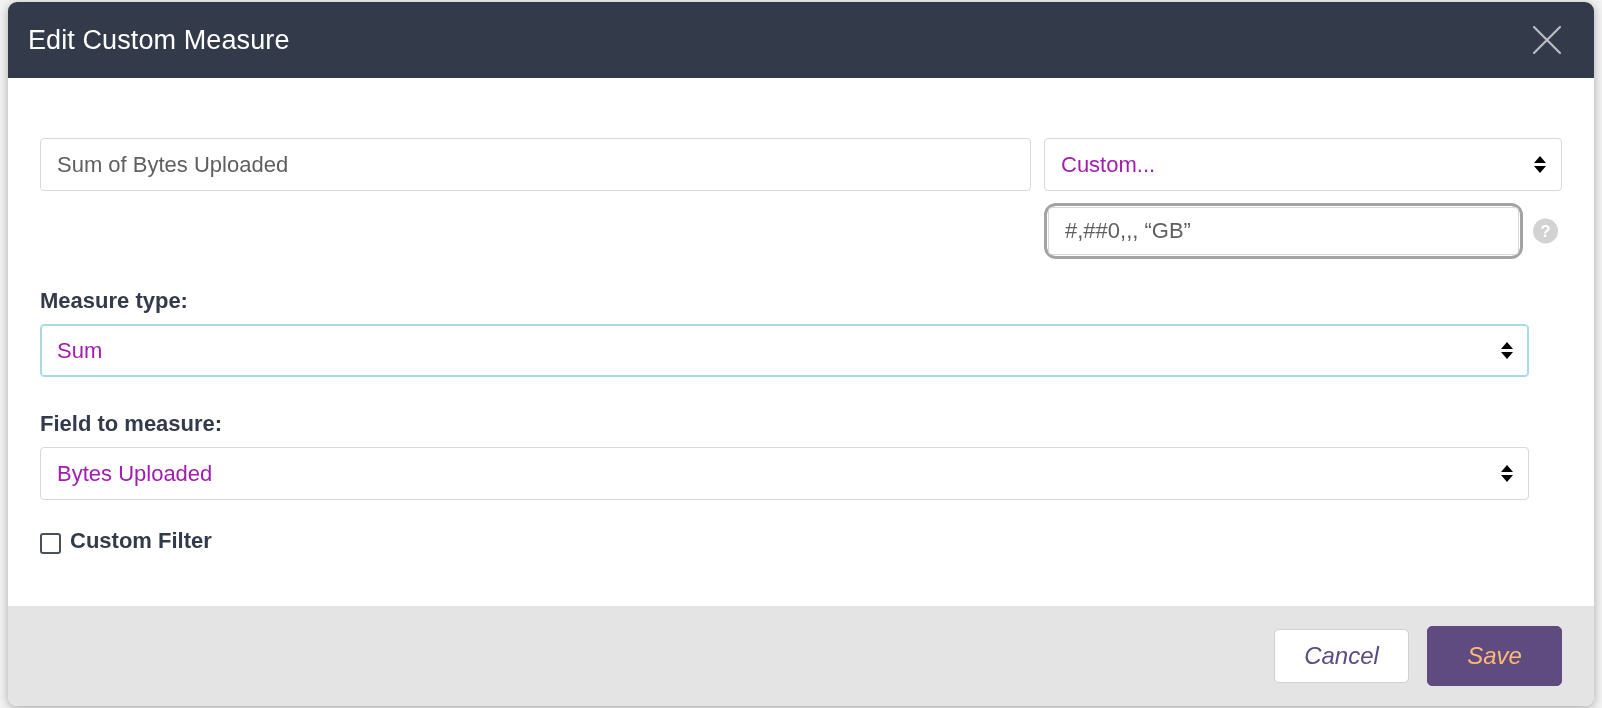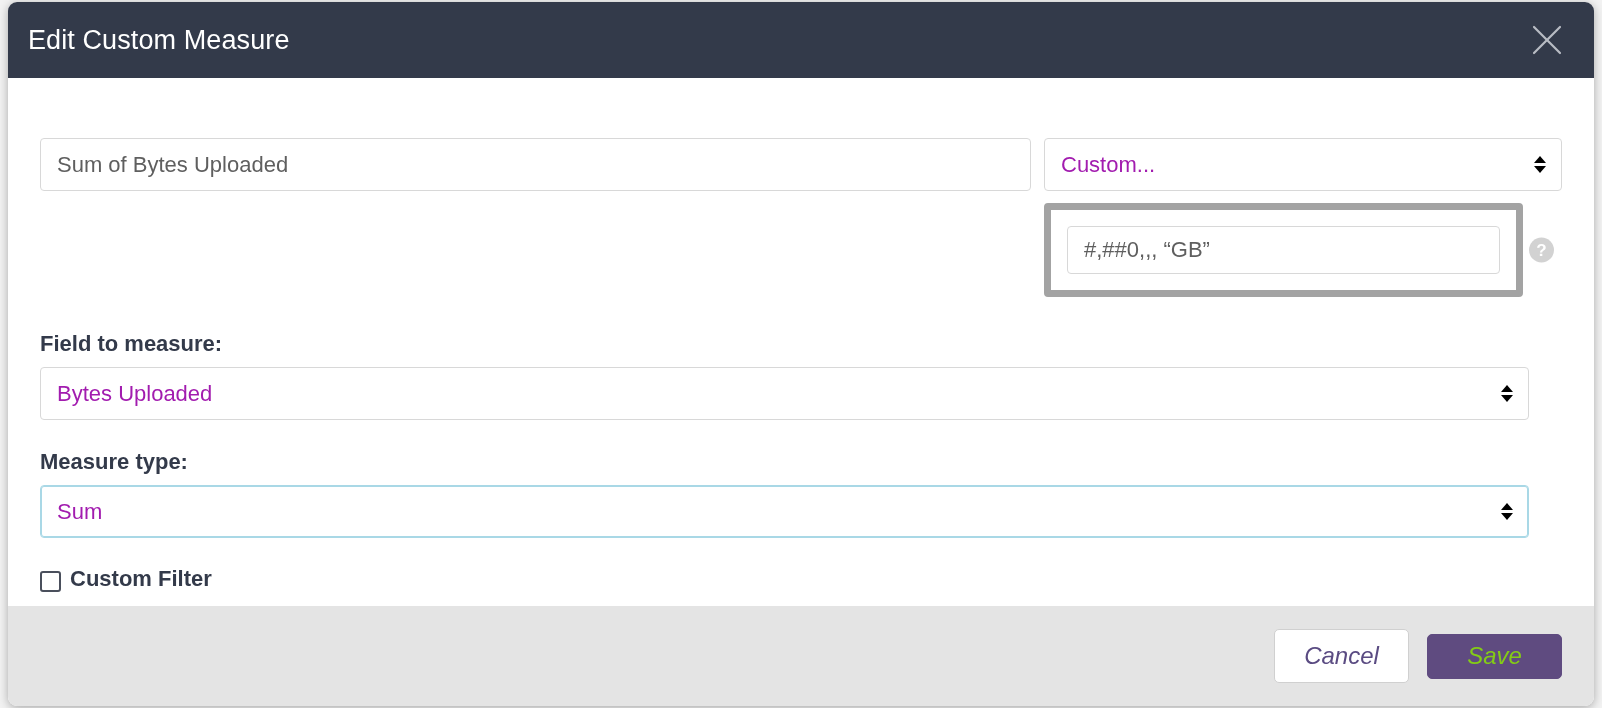--- a/index.html
+++ b/index.html
@@ -154,23 +154,23 @@
 
   .select-control.focused {
     border: 1px solid #a9d8e6;
     box-shadow: 0 0 0 1px #a9d8e6 inset;
   }
 
   
   .format-highlight {
     margin-top: 12px;
     box-sizing: border-box;
-    border: 7px solid #a3a3a3;
-    border-radius: 4px;
-    padding: 16px;
+    border: 3px solid #a3a3a3;
+    border-radius: 12px;
+    padding: 1px;
     background: #ffffff;
     position: relative;
     width: 479px;
   }
   .format-highlight .text-input {
     height: 48px;
     line-height: 46px;
     font-size: 22px;
   }
   .help-icon {
@@ -254,24 +254,24 @@
   }
   .btn-cancel {
     width: 135px;
     height: 54px;
     background: #ffffff;
     border: 1px solid #d0d0d0;
     color: #5a4b82;
   }
   .btn-save {
     width: 135px;
-    height: 45px;
+    height: 60px;
     background: #5f4b80;
     border: 1px solid #5f4b80;
-    color: #84cc16;
+    color: #fdba74;
   }
 </style>
 </head>
 <body>
 
 <div class="page">
   <div class="dialog">
 
     <div class="dialog-header">
       <div class="dialog-title">Edit Custom Measure</div>
@@ -303,42 +303,42 @@
           </div>
 
           <div class="format-highlight">
             <input class="text-input" type="text" value="#,##0,,, “GB”" style="">
             <span class="help-icon">?</span>
           </div>
         </div>
 
       </div>
 
+      <div class="field-group measure-type">
+        <span class="field-label">Measure type:</span>
+        <div class="select-control focused">
+          <span class="select-value">Sum</span>
+          <span class="select-arrow">
+            <i class="up"></i>
+              <i class="down"></i>
+          </span>
+        </div>
+      </div>
+
       <div class="field-group">
         <span class="field-label">Field to measure:</span>
         <div class="select-control">
           <span class="select-value">Bytes Uploaded</span>
           <span class="select-arrow">
             <i class="up"></i>
               <i class="down"></i>
           </span>
         </div>
       </div>
 
-      <div class="field-group measure-type">
-        <span class="field-label">Measure type:</span>
-        <div class="select-control focused">
-          <span class="select-value">Sum</span>
-          <span class="select-arrow">
-            <i class="up"></i>
-              <i class="down"></i>
-          </span>
-        </div>
-      </div>
-
       <div class="checkbox-row">
         <span class="checkbox-box"></span>
         <span class="checkbox-label">Custom Filter</span>
       </div>
 
     </div>
 
     <div class="dialog-footer">
       <button class="btn btn-cancel">Cancel</button>
       <button class="btn btn-save">Save</button>

